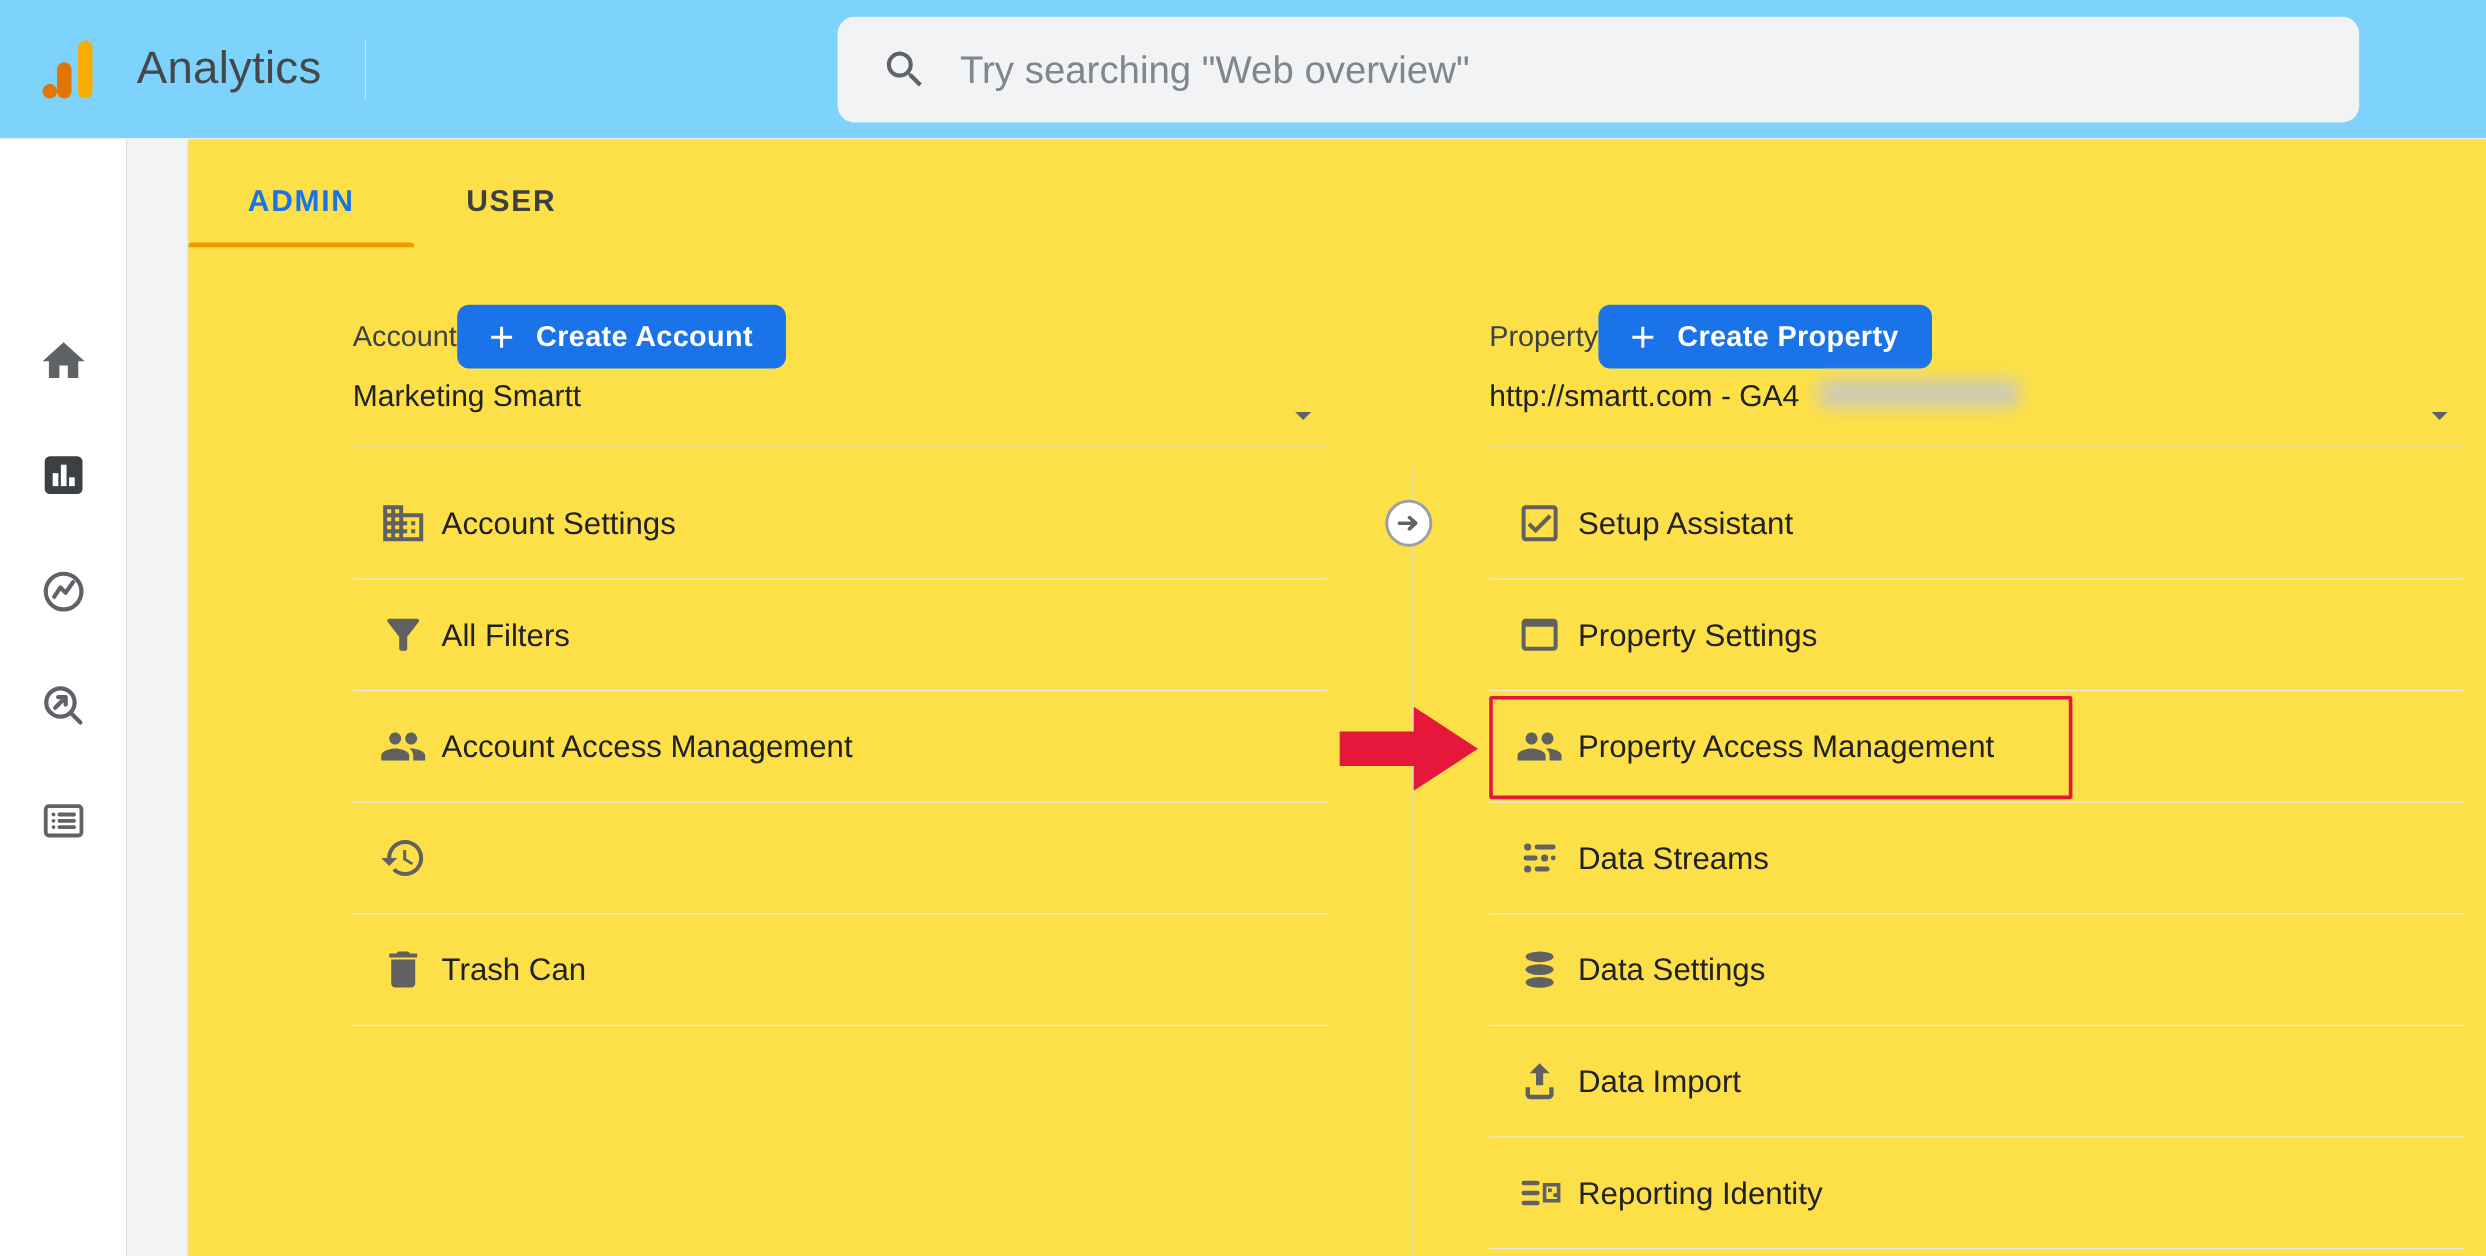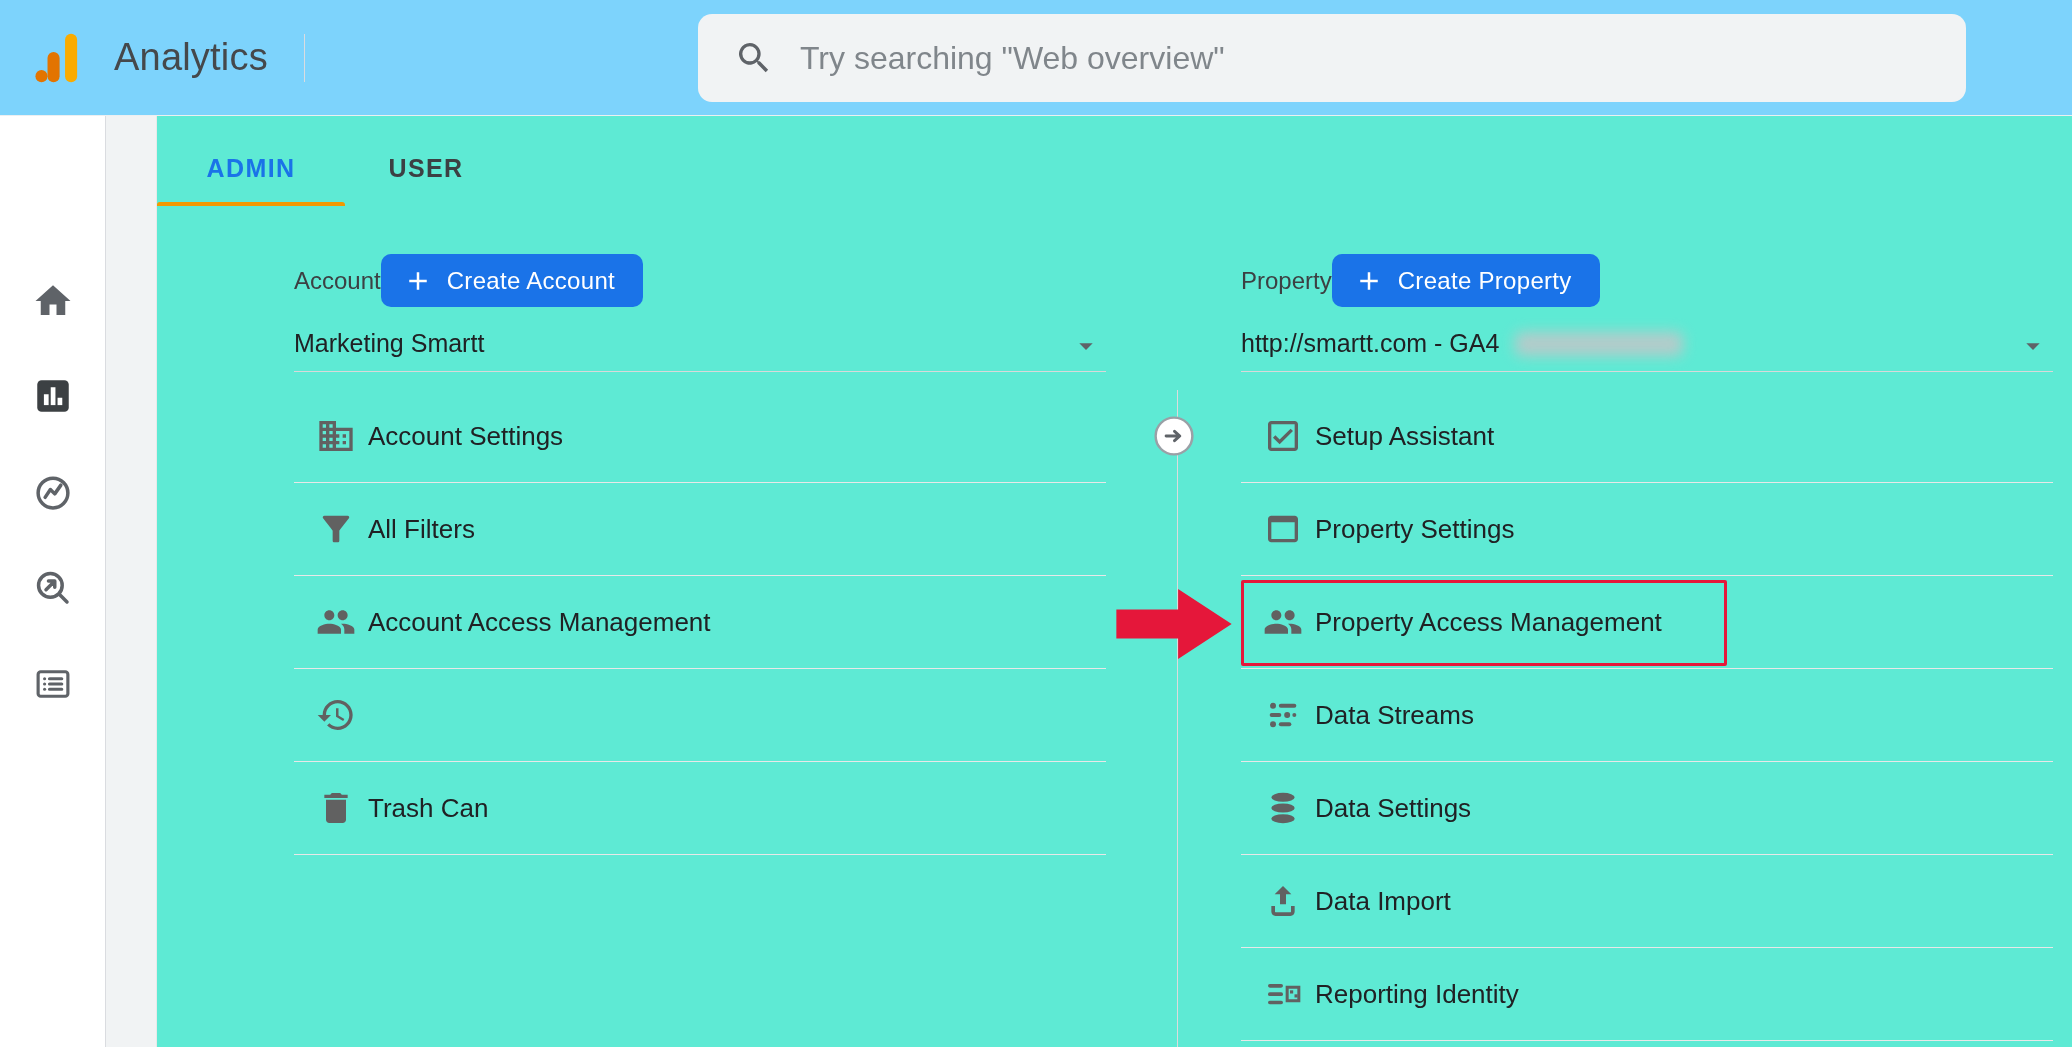--- a/index.html
+++ b/index.html
@@ -46,49 +46,49 @@
   .rail-btn {
     position:absolute; left:29px; width:48px; height:48px;
     display:flex; align-items:center; justify-content:center; cursor:pointer;
   }
   .rail-btn svg { width:42px; height:42px; display:block; }
 
   
   .content-bg { position:absolute; top:116px; left:106px; right:0; bottom:0; background:#f1f3f4; }
   .card {
     position:absolute; top:116px; left:156px; right:0; bottom:0;
-    background:#5eead4; border-left:1px solid #e9e9e9;
+    background:#fde047; border-left:1px solid #e9e9e9;
   }
 
   
   .tab { position:absolute; top:30px; height:44px; display:flex; align-items:center;
          justify-content:center; font-size:25px; font-weight:bold; letter-spacing:1.4px; cursor:pointer; }
   .tab-admin { left:0; width:188px; color:#1a73e8; }
   .tab-user  { left:209px; width:120px; color:#3c4043; }
   .tab-indicator { position:absolute; top:86px; left:0; width:188px; height:4px;
                    background:#f29900; border-radius:3px 3px 0 0; }
 
   
   .col { position:absolute; top:138px; width:812px; }
   .col-account  { left:137px; }
   .col-property { left:1084px; }
   .col-header { position:absolute; top:0; left:0; height:53px; display:flex; align-items:center; }
   .col-label { font-size:24px; color:#3c4043; }
   .create-btn {
     display:inline-flex; align-items:center; gap:14px;
     height:53px; padding:0 28px 0 22px; border:none; border-radius:10px;
     background:#1a73e8; color:#fff; font-family:inherit;
-    font-size:24px; font-weight:normal; letter-spacing:.3px; cursor:pointer;
+    font-size:24px; font-weight:bold; letter-spacing:.3px; cursor:pointer;
   }
   .create-btn svg { width:30px; height:30px; display:block; }
 
   .selector {
     position:absolute; top:62px; left:0; right:0; height:56px;
     border-bottom:1px solid #d9d9d9;
-    display:flex; align-items:center; font-size:25px; color:#202124; cursor:pointer;
+    display:flex; align-items:flex-start; font-size:25px; color:#202124; cursor:pointer;
   }
   .selector .caret { position:absolute; right:4px; top:14px; }
   .redacted {
     display:inline-block; width:168px; height:24px; margin-left:16px;
     background:#c4c6c9; border-radius:6px; filter:blur(7px); opacity:.85;
   }
 
   .list { position:absolute; top:136px; left:0; right:0; }
   .list-item {
     height:93px; display:flex; align-items:center; gap:12px;

